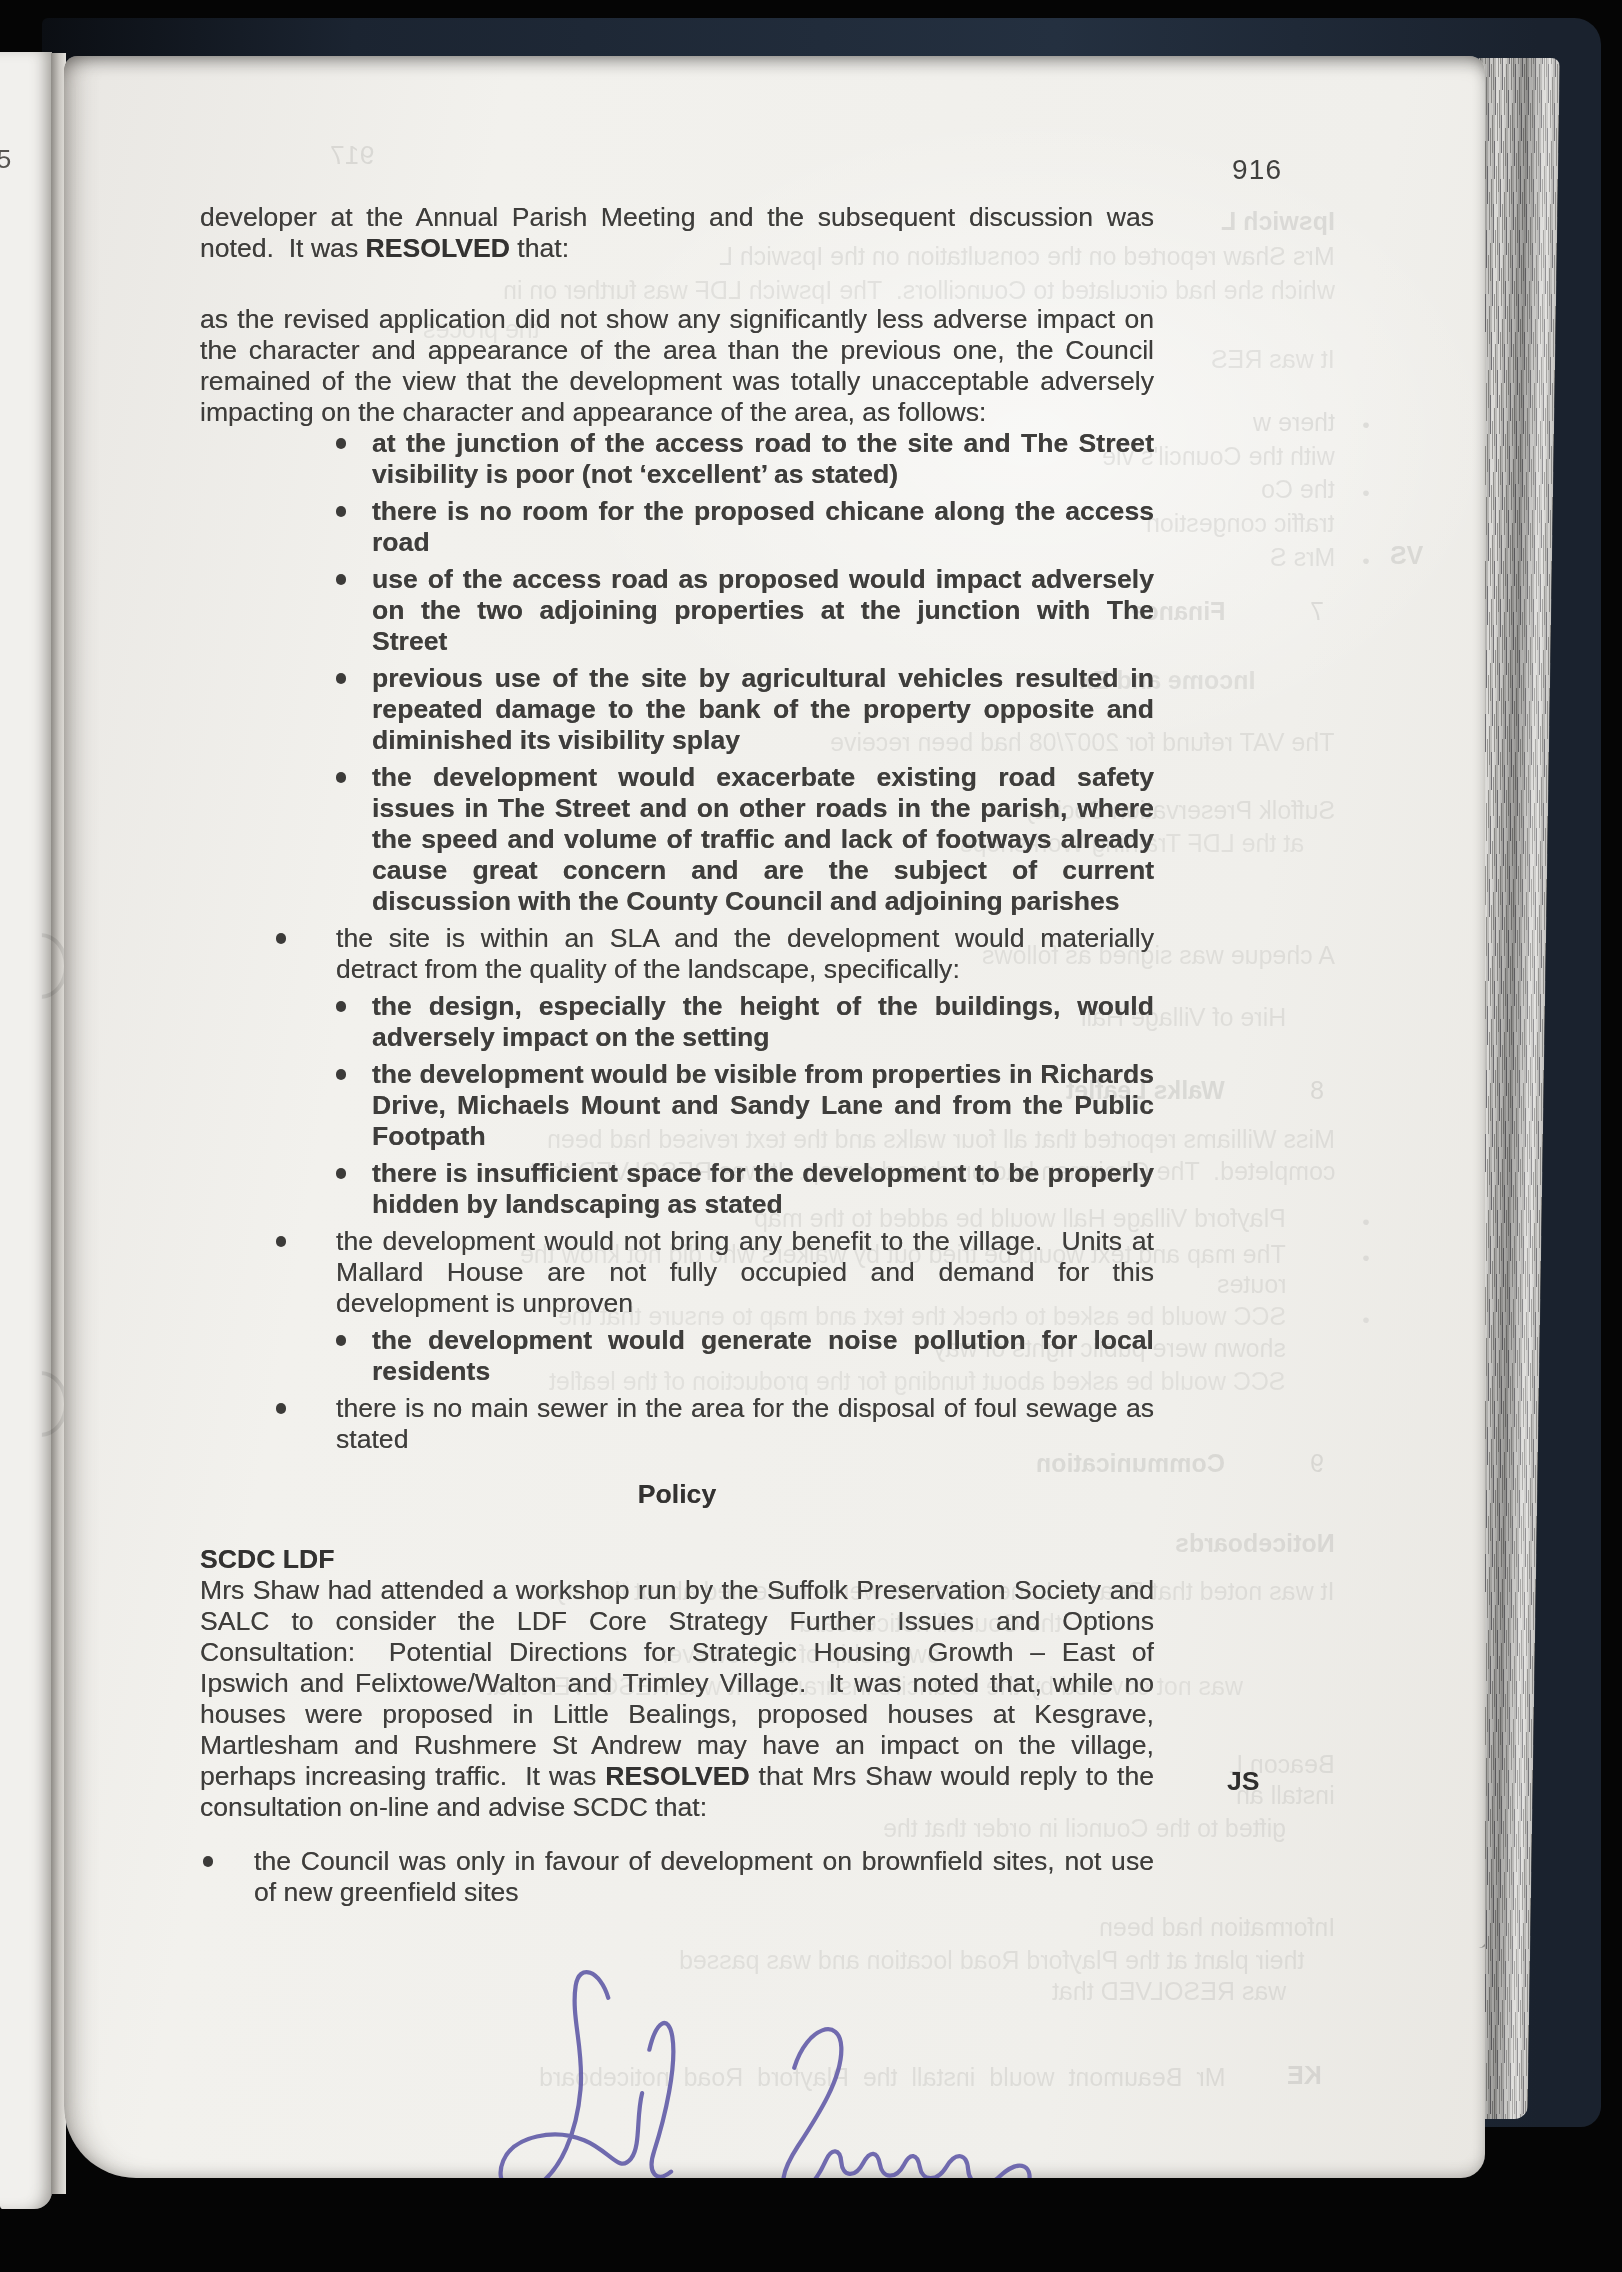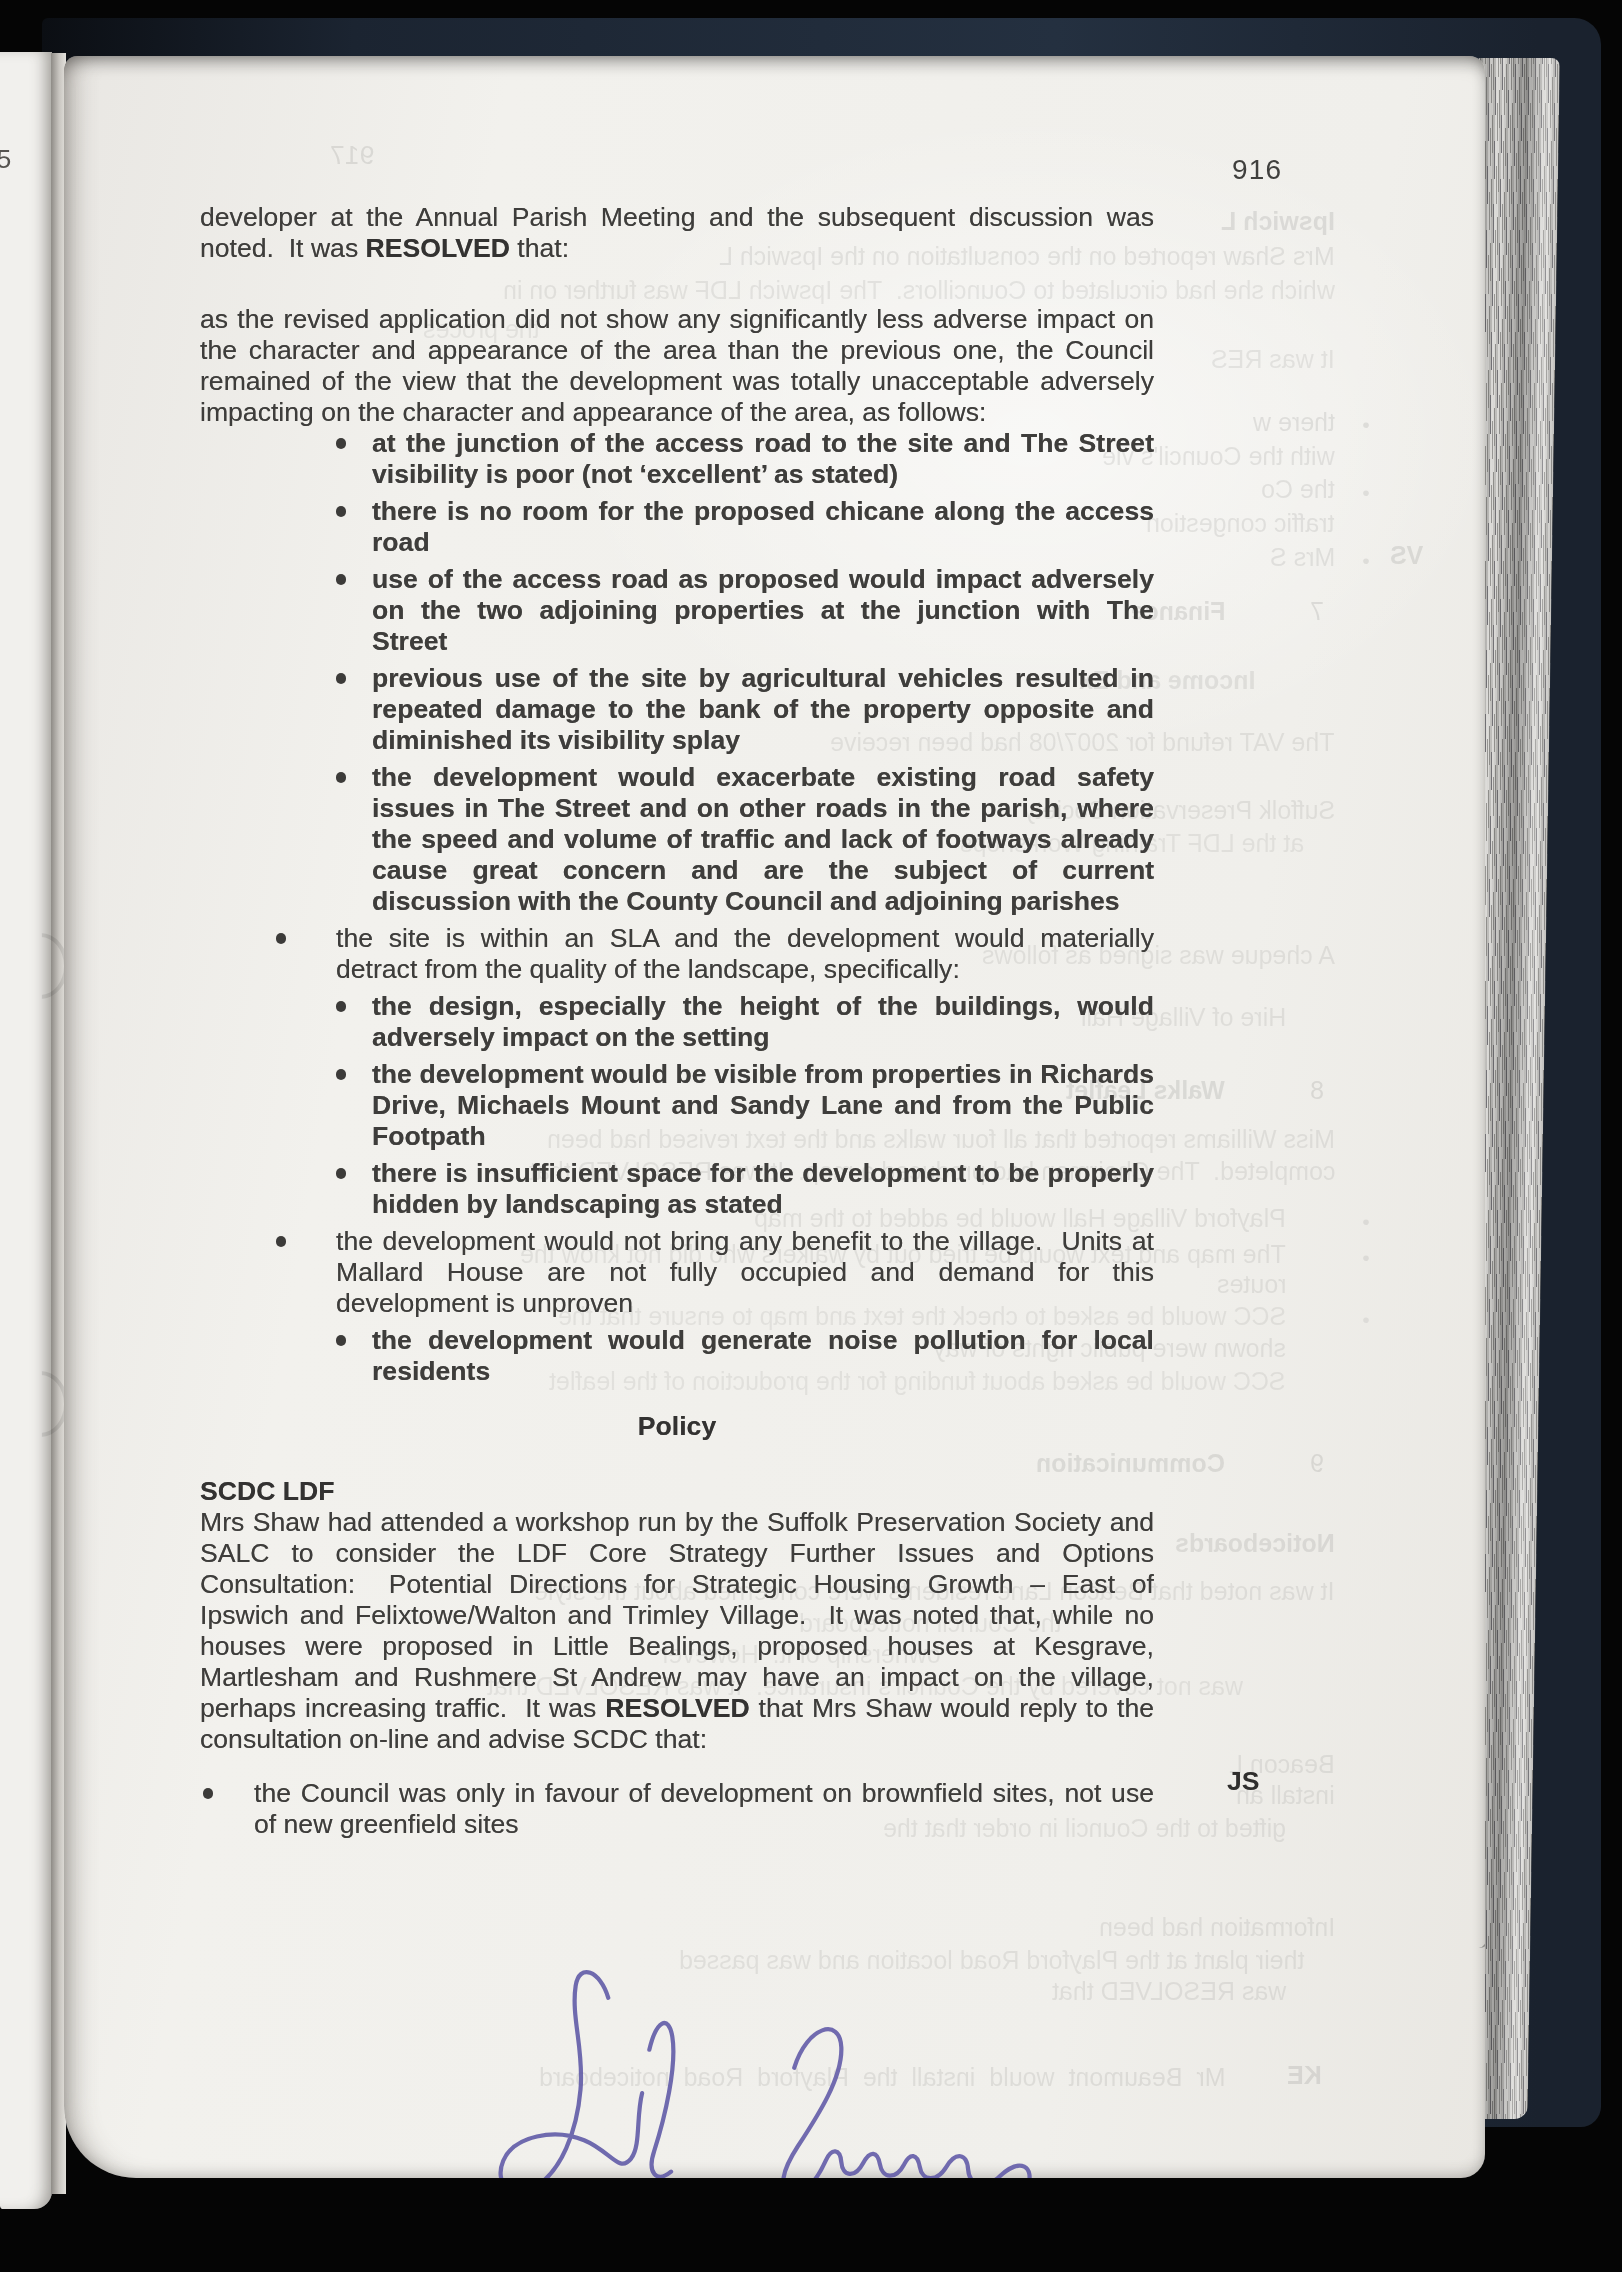--- a/index.html
+++ b/index.html
@@ -136,20 +136,21 @@
           <div class="li l2">there is no room for the proposed chicane along the access road</div>
           <div class="li l2">use of the access road as proposed would impact adversely on the two adjoining properties at the junction with The Street</div>
           <div class="li l2">previous use of the site by agricultural vehicles resulted in repeated damage to the bank of the property opposite and diminished its visibility splay</div>
           <div class="li l2">the development would exacerbate existing road safety issues in The Street and on other roads in the parish, where the speed and volume of traffic and lack of footways already cause great concern and are the subject of current discussion with the County Council and adjoining parishes</div>
           <div class="li l1">the site is within an SLA and the development would materially detract from the quality of the landscape, specifically:</div>
           <div class="li l2">the design, especially the height of the buildings, would adversely impact on the setting</div>
           <div class="li l2">the development would be visible from properties in Richards Drive, Michaels Mount and Sandy Lane and from the Public Footpath</div>
           <div class="li l2">there is insufficient space for the development to be properly hidden by landscaping as stated</div>
           <div class="li l1">the development would not bring any benefit to the village.  Units at Mallard House are not fully occupied and demand for this development is unproven</div>
           <div class="li l2">the development would generate noise pollution for local residents</div>
+          <div class="li l1">there is no main sewer in the area for the disposal of foul sewage as stated</div>
         </div>
       <p class="hd policy">Policy</p>
       <p class="hd scdc">SCDC LDF</p>
       <p id="scdc-para">Mrs Shaw had attended a workshop run by the Suffolk Preservation Society and SALC to consider the LDF Core Strategy Further Issues and Options Consultation:  Potential Directions for Strategic Housing Growth – East of Ipswich and Felixtowe/Walton and Trimley Village.  It was noted that, while no houses were proposed in Little Bealings, proposed houses at Kesgrave, Martlesham and Rushmere St Andrew may have an impact on the village, perhaps increasing traffic.  It was <b>RESOLVED</b> that Mrs Shaw would reply to the consultation on-line and advise SCDC that:</p>
       <div class="list final" id="final-list">
           <div class="li lf">the Council was only in favour of development on brownfield sites, not use of new greenfield sites</div>
         </div>
     </div>
 
     <div class="margin-note">JS</div>

